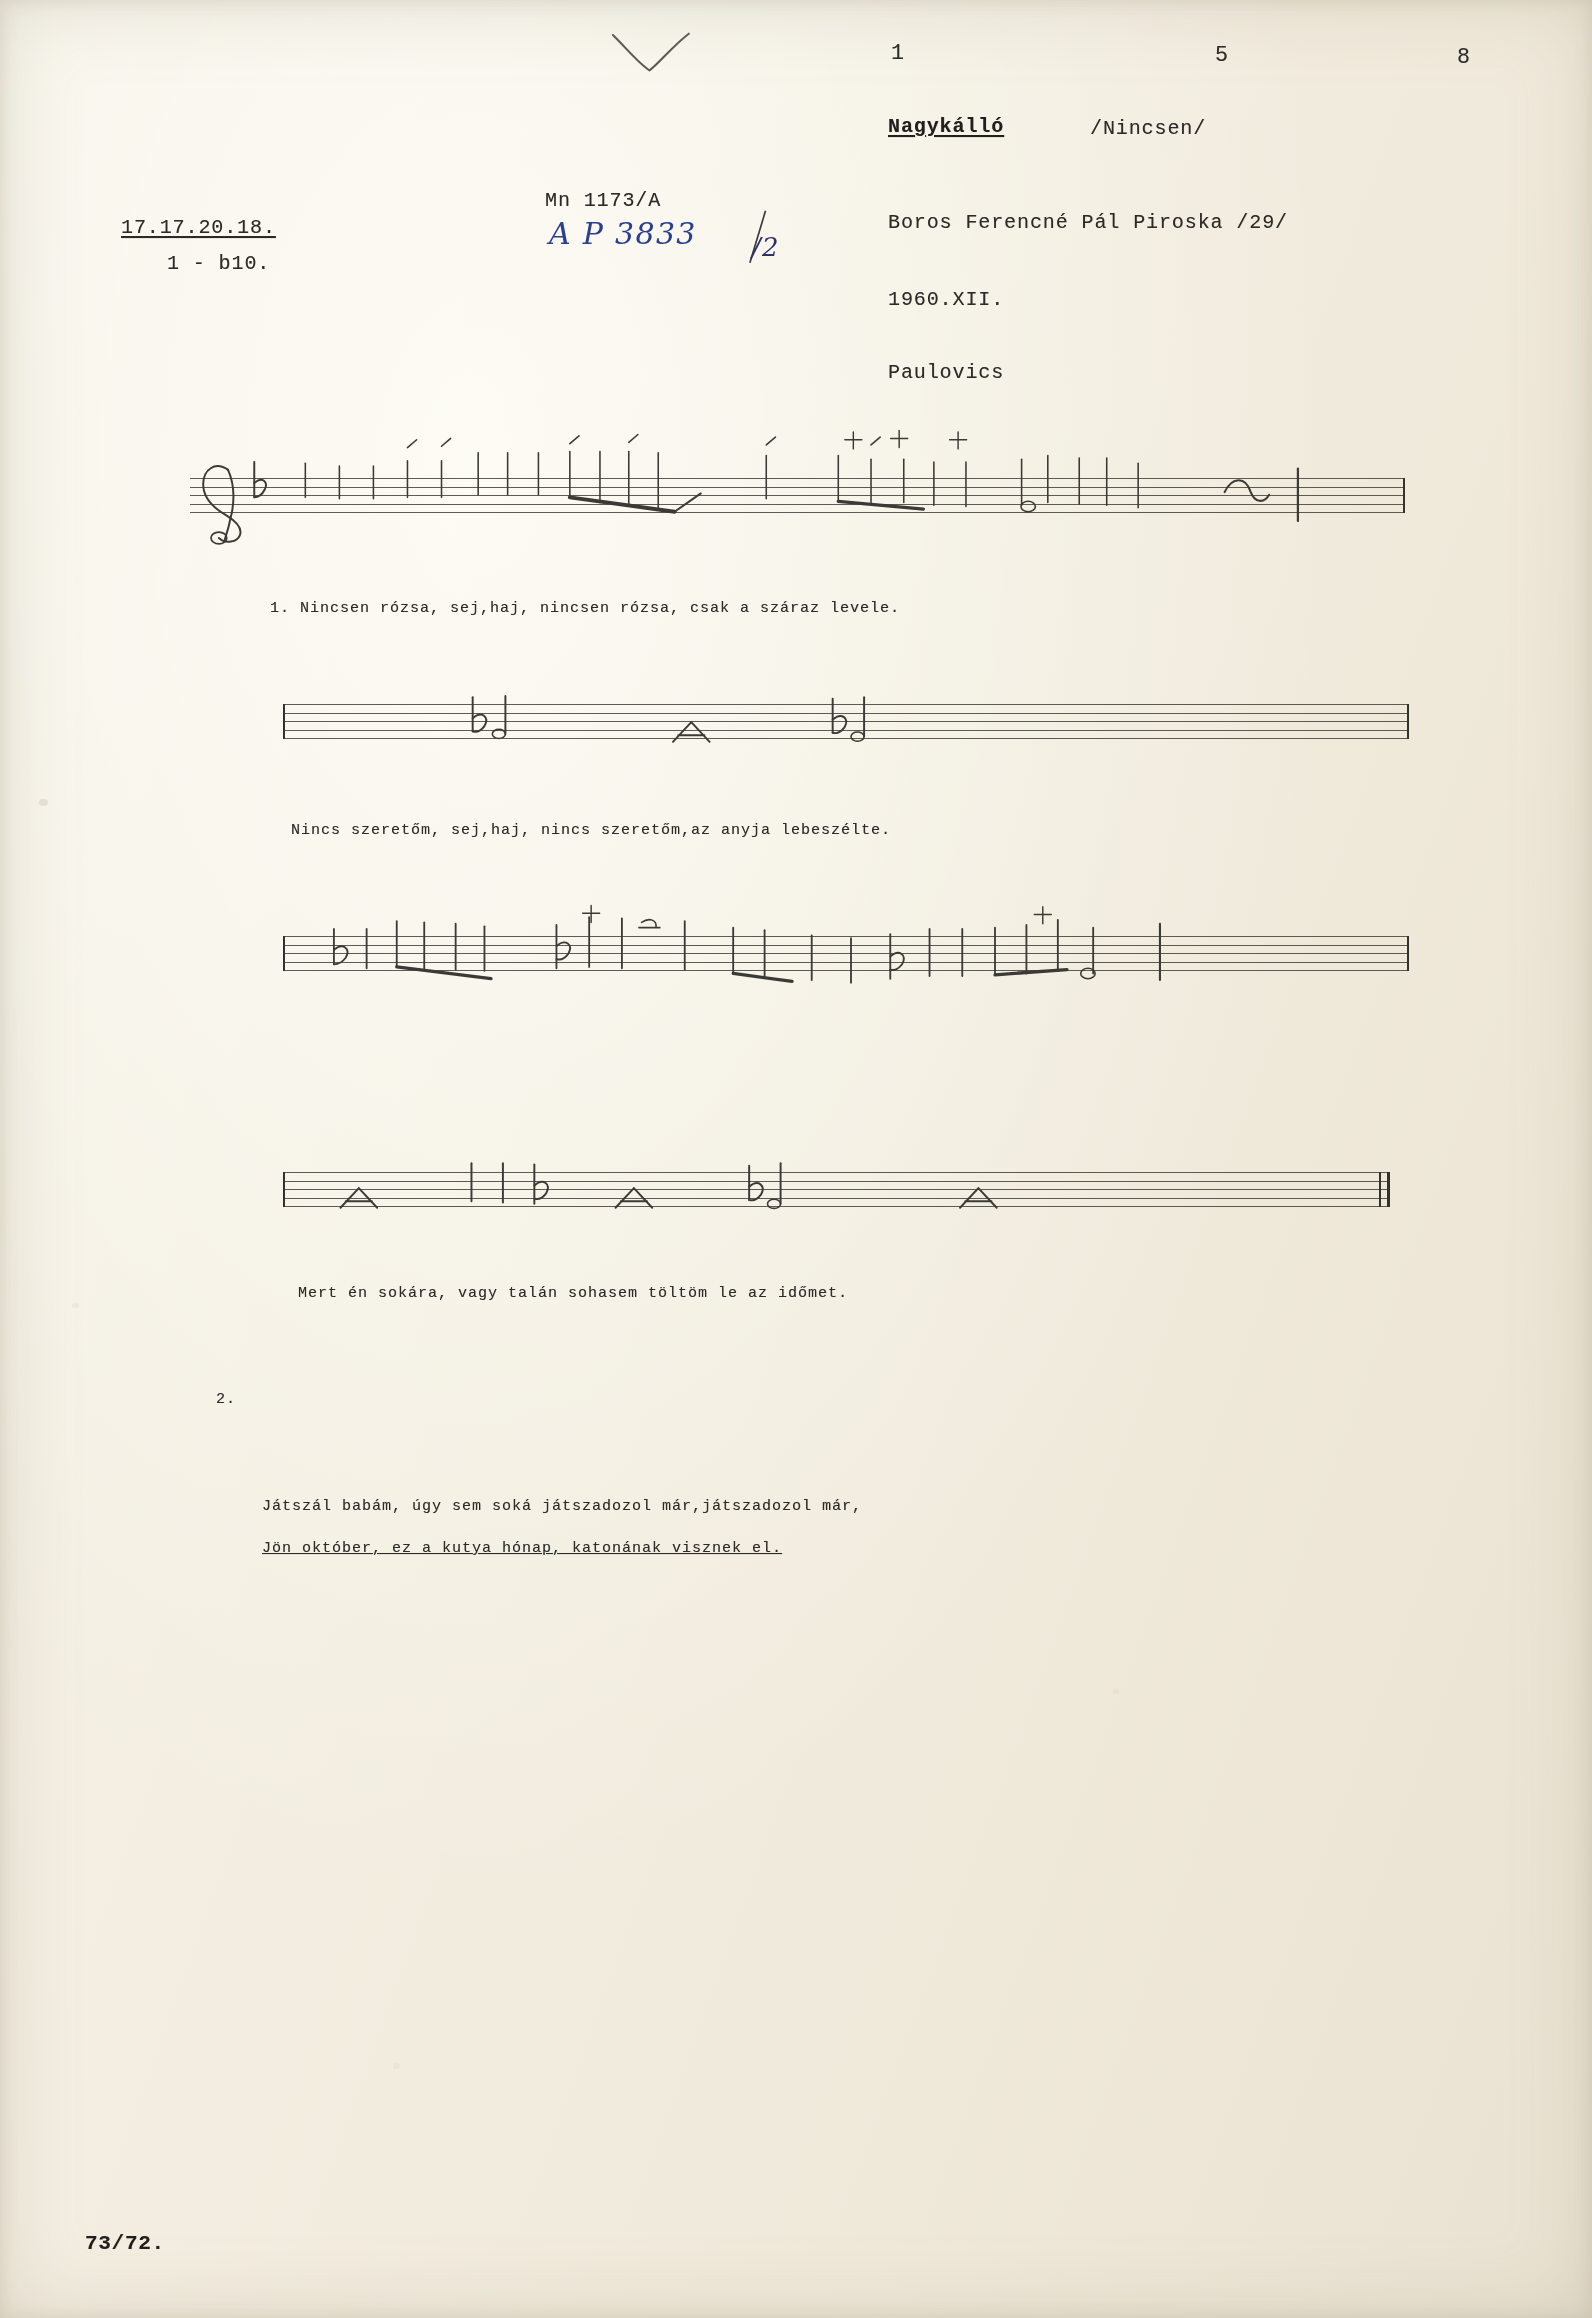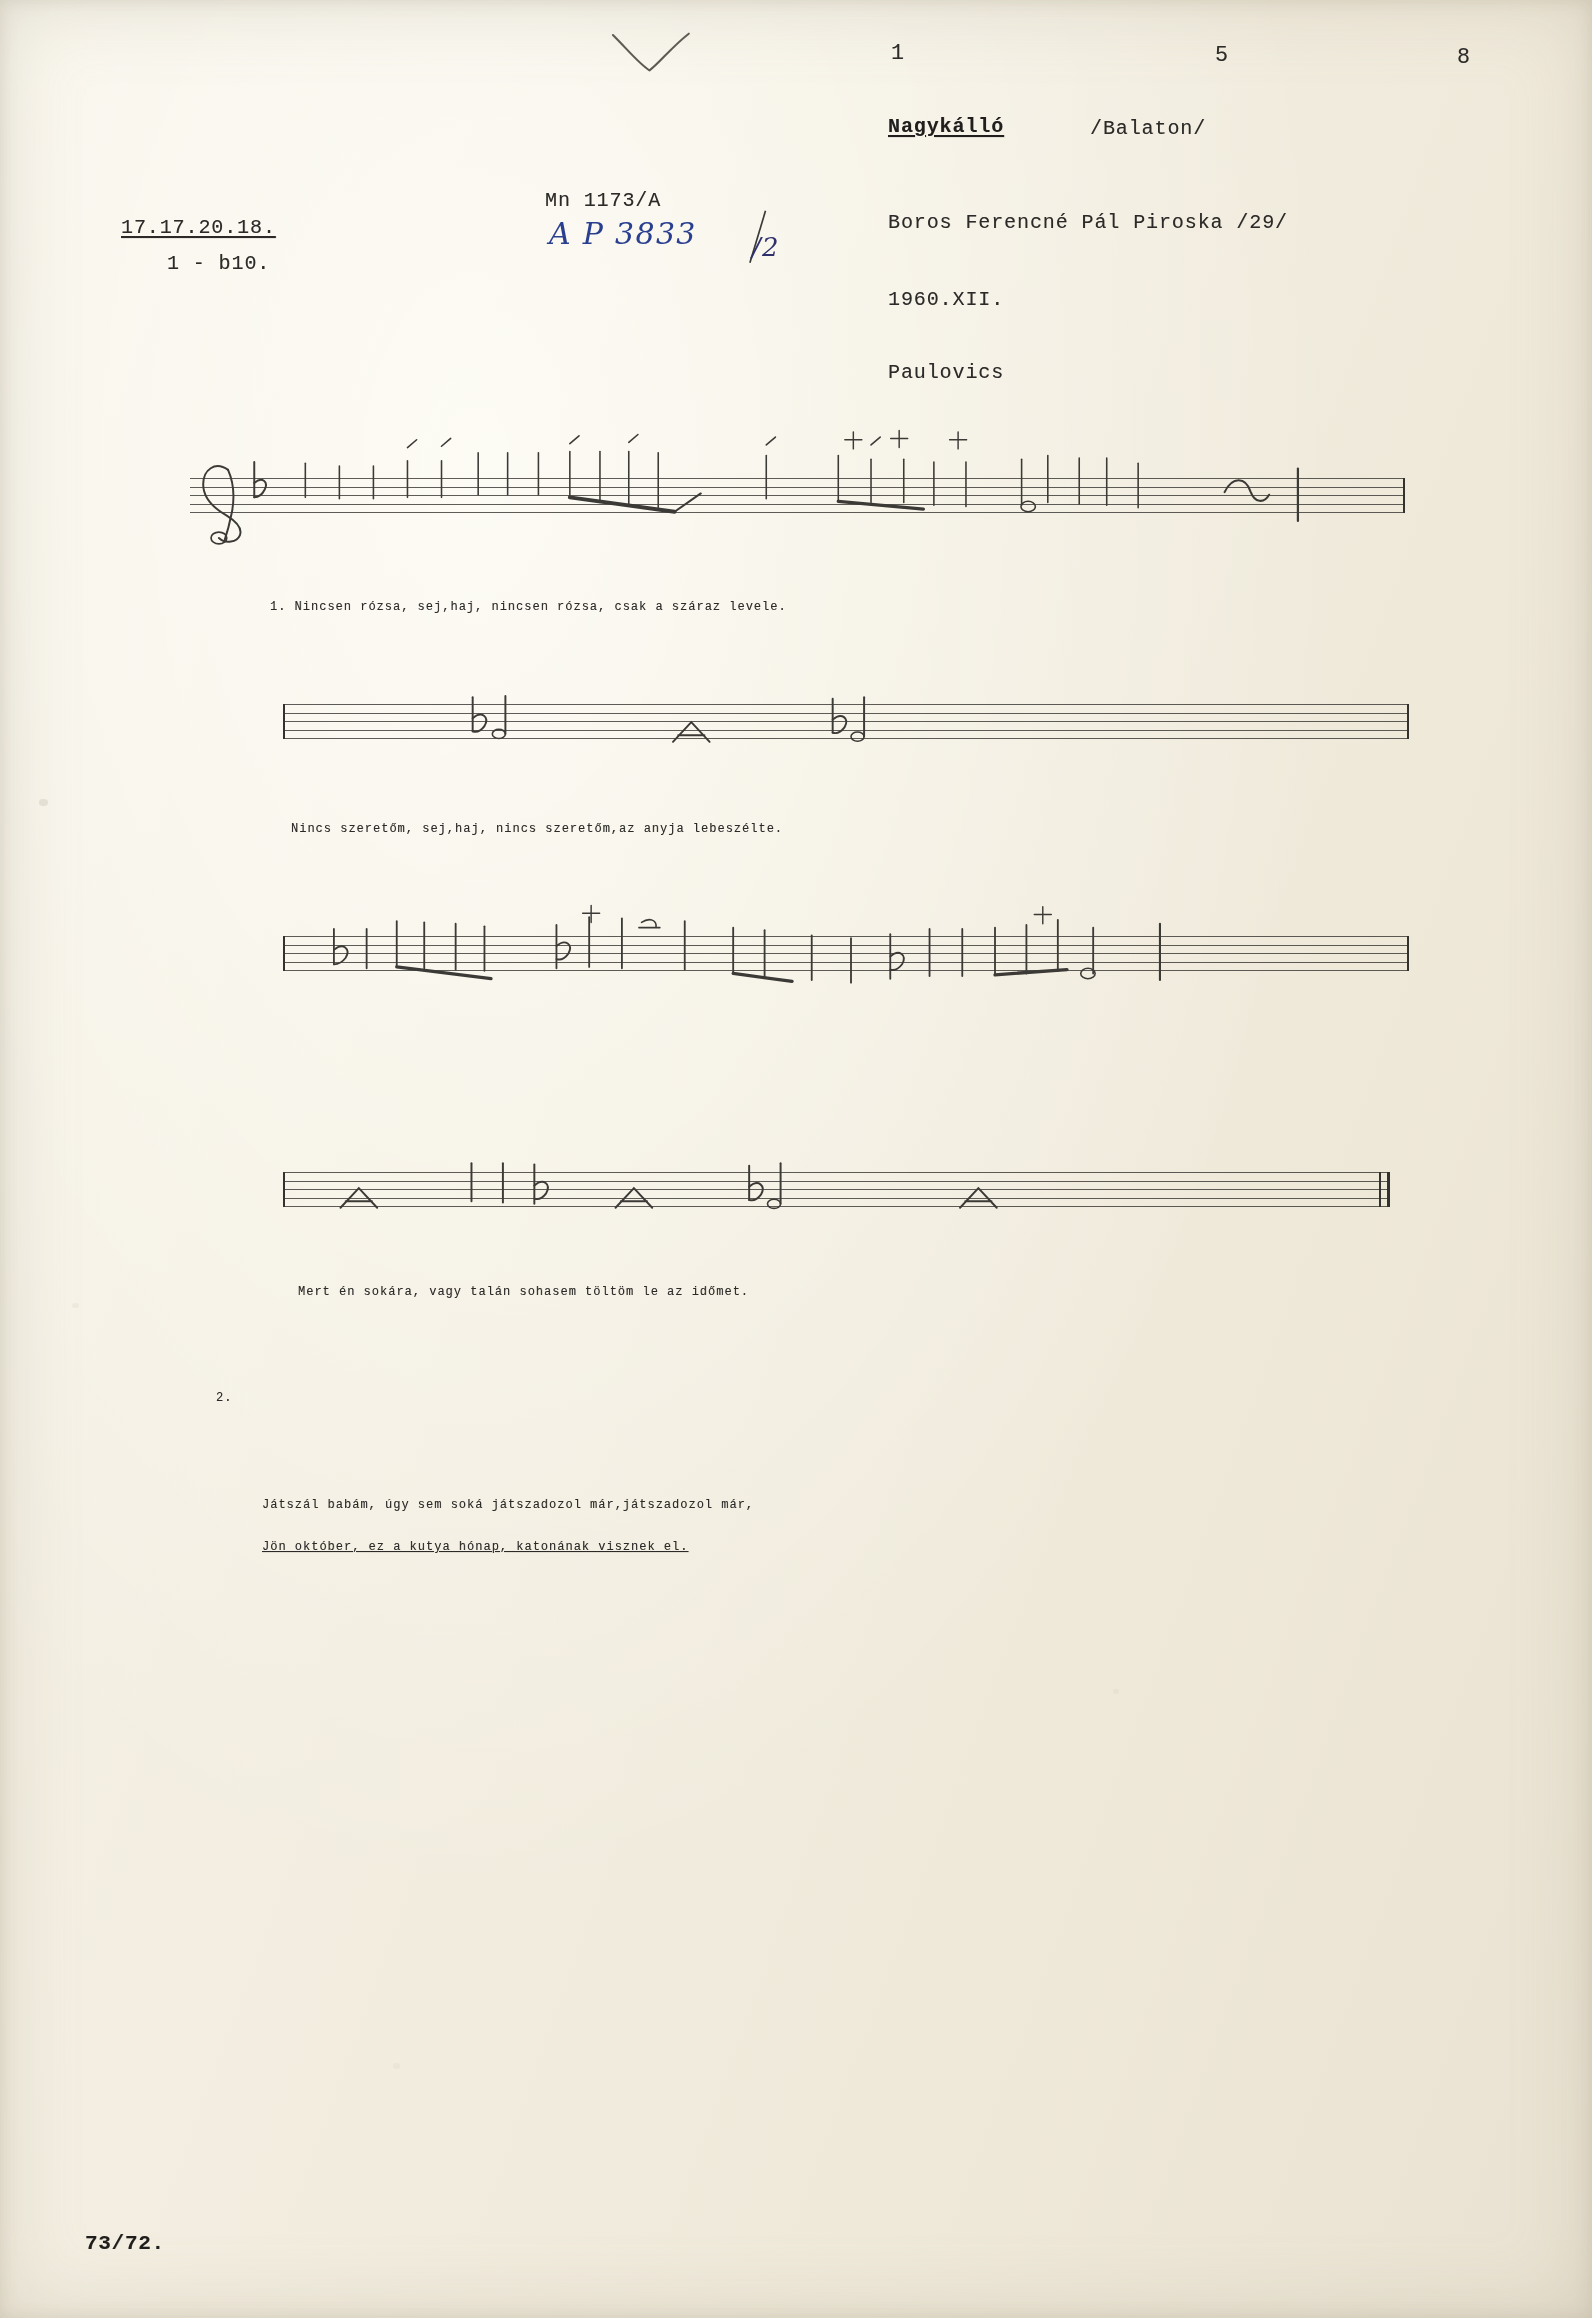--- a/index.html
+++ b/index.html
@@ -86,21 +86,21 @@
   .stave .bar-left, .stave .bar-right {
     position: absolute;
     top: 0; bottom: 0;
     width: 2px;
     background: #34322f;
   }
   .stave .bar-left { left: 0; }
   .stave .bar-right { right: 0; }
 
   
-  .lyric { font-size: 12px; letter-spacing: 1px; }
+  .lyric { font-size: 15px; letter-spacing: 1px; }
 
   
   .folio { font-size: 21px; letter-spacing: 0.7px; }
 </style>
 </head>
 <body>
 
 <div class="page">
   <div class="paper-tex"></div>
 
@@ -111,21 +111,21 @@
 
   <div class="t pagenum" style="left:891px; top:41px;">1</div>
   <div class="t pagenum" style="left:1215px; top:43px;">5</div>
   <div class="t pagenum" style="left:1457px; top:45px;">8</div>
 
   <svg style="position:absolute; left:609px; top:31px; width:85px; height:46px;" viewBox="0 0 130 70" width="85" height="46">
     <path d="M6,6 C30,30 48,52 62,60 C76,50 96,24 122,4" fill="none" stroke="#5d5a52" stroke-width="3.2" stroke-linecap="round"></path>
   </svg>
 
   <div class="t big bold-ink underline-txt" style="left:888px; top:115px;">Nagykálló</div>
-  <div class="t big" style="left:1090px; top:117px;">/Balaton/</div>
+  <div class="t big" style="left:1090px; top:117px;">/Nincsen/</div>
 
   <div class="t big" style="left:888px; top:211px;">Boros Ferencné Pál Piroska /29/</div>
   <div class="t big" style="left:888px; top:288px;">1960.XII.</div>
   <div class="t big" style="left:888px; top:361px;">Paulovics</div>
 
   <div class="t big" style="left:545px; top:174px;margin-top:15px;">Mn 1173/A</div>
 
   <div class="t big underline-txt" style="left:121px; top:216px;">17.17.20.18.</div>
   <div class="t big" style="left:167px; top:252px;">1 - b10.</div>
 

